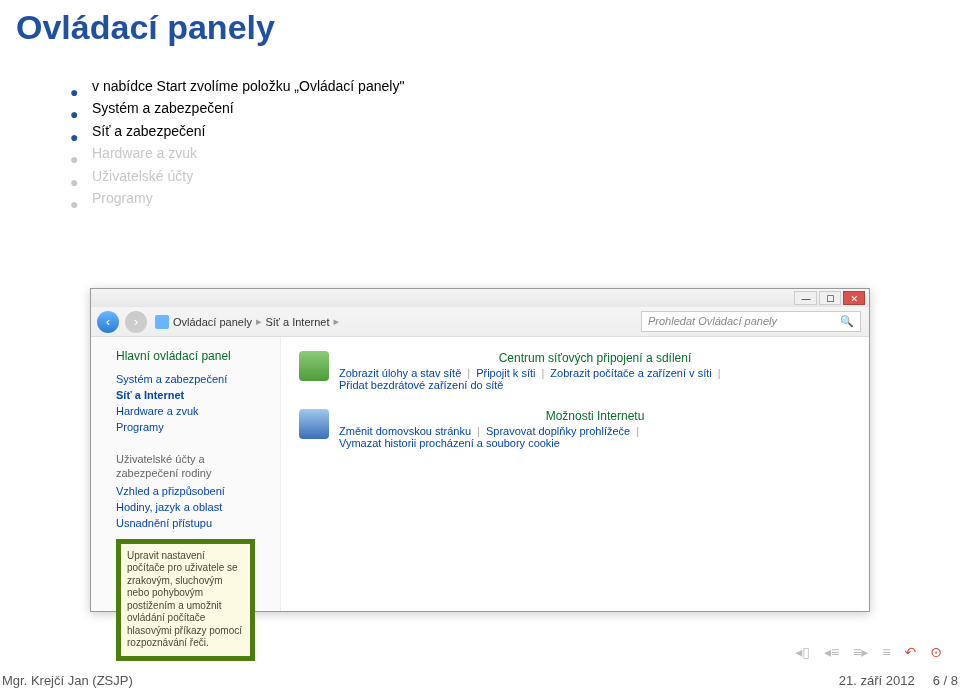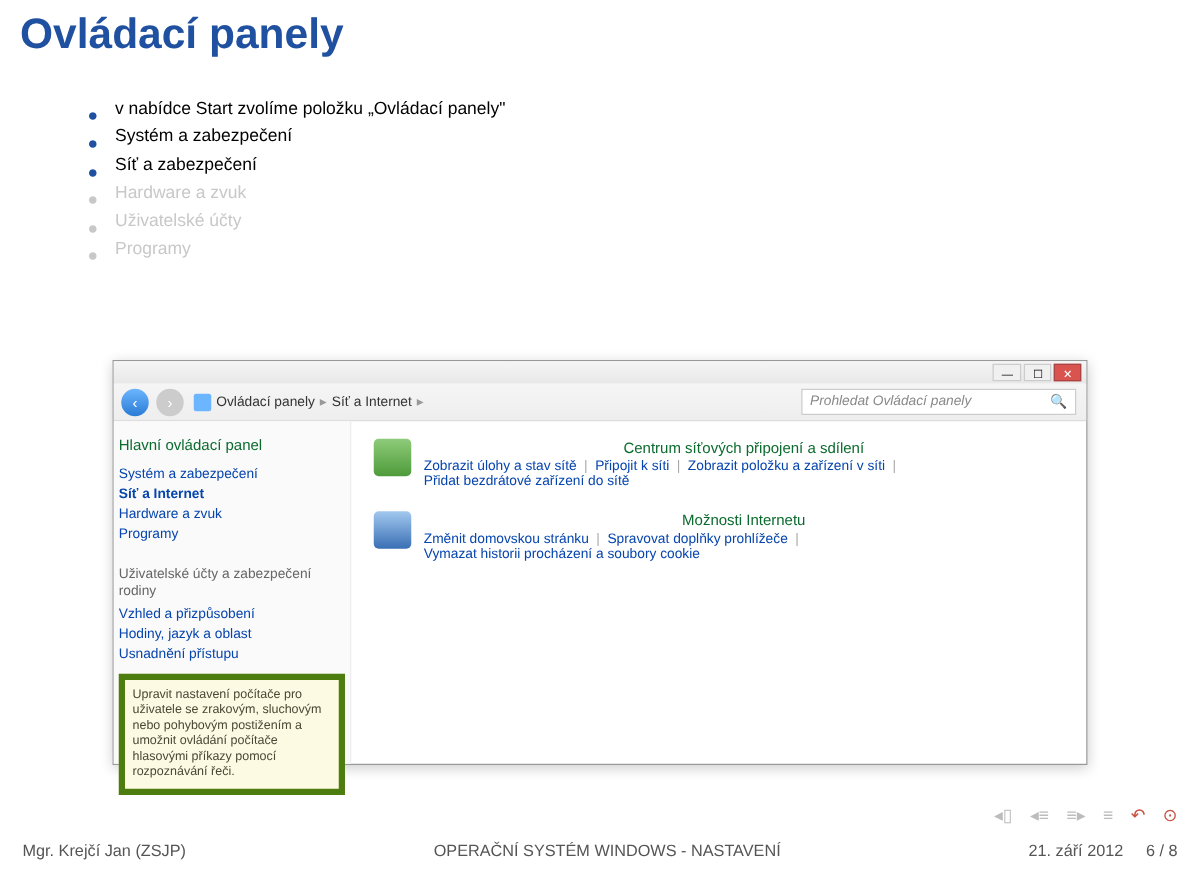--- a/index.html
+++ b/index.html
@@ -98,21 +98,21 @@
       color:#888; font-style: italic;
     }
     .window-body {
       display: flex;
       height: calc(100% - 48px);
     }
     .sidebar {
       width: 190px;
       background: #fafafa;
       border-right: 1px solid #eee;
-      padding: 12px 4px;
+      padding: 12px 25px;
     }
     .sidebar h4 {
       color: #0b6b2e; font-size: 12px; margin-bottom: 8px;
       font-weight: normal;
     }
     .sidebar ul { list-style: none; }
     .sidebar li {
       font-size: 11px; color: #0645ad; padding: 2px 0;
     }
     .sidebar li.active { font-weight: bold; color: #0645ad;}
@@ -157,21 +157,21 @@
     .group .gtext .links .bar { color:#aaa; margin: 0 6px;}
 
     .footer {
       position: absolute;
       bottom: 12px;
       left: 0;
       width: 960px;
       display: flex;
       align-items: center;
       font-size: 13px;
-      padding: 0 18px;
+      padding: 0 2px;
       justify-content: space-between;
     }
     .footer .left { color: #555; }
     .footer .center {
       flex:1; text-align:center;
       color: #555; font-variant: small-caps;
     }
     .footer .right { color: #555;}
     .nav-icons {
       position: absolute;
@@ -238,21 +238,21 @@
     <div class="main-pane">
       <div class="group">
         <div class="gicon"></div>
         <div class="gtext">
           <h5>Centrum síťových připojení a sdílení</h5>
           <div class="links">
             <span>Zobrazit úlohy a stav sítě</span>
               <span class="bar">|</span>
             <span>Připojit k síti</span>
               <span class="bar">|</span>
-            <span>Zobrazit položku a zařízení v síti</span>
+            <span>Zobrazit počítače a zařízení v síti</span>
               <span class="bar">|</span>
             <span>Přidat bezdrátové zařízení do sítě</span>
           </div>
         </div>
       </div>
       <div class="group">
         <div class="gicon globe"></div>
         <div class="gtext">
           <h5>Možnosti Internetu</h5>
           <div class="links">
@@ -272,19 +272,18 @@
   <span>◂▯</span>
   <span>◂≡</span>
   <span>≡▸</span>
   <span>≡</span>
   <span class="red">↶</span>
   <span class="red">⊙</span>
 </div>
 
 <div class="footer">
   <span class="left">Mgr. Krejčí Jan (ZSJP)</span>
-  <span class="center">OPERAČNÍ SYSTÉM WINDOWS - NASTAVENÍ</span>
   <span class="right">
     <span>21. září 2012</span>
     &nbsp;&nbsp;&nbsp;
     <span>6 / 8</span>
   </span>
 </div>
 
 </body></html>

